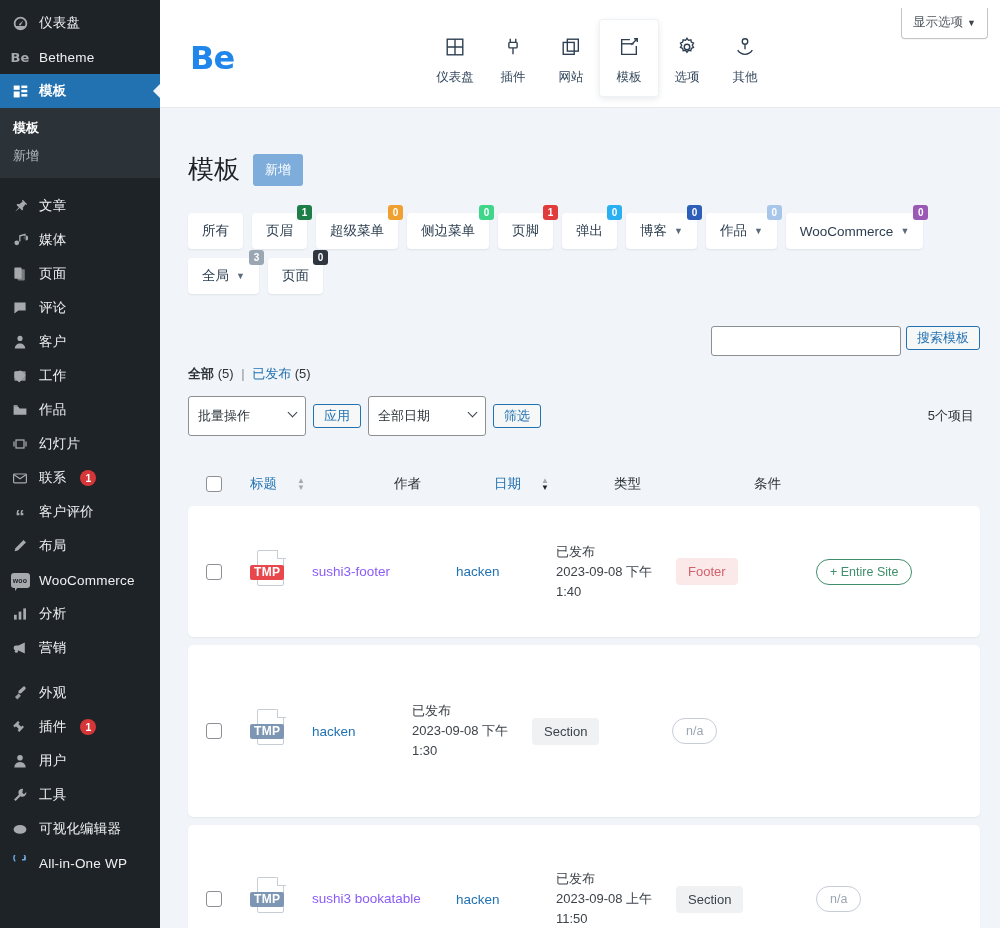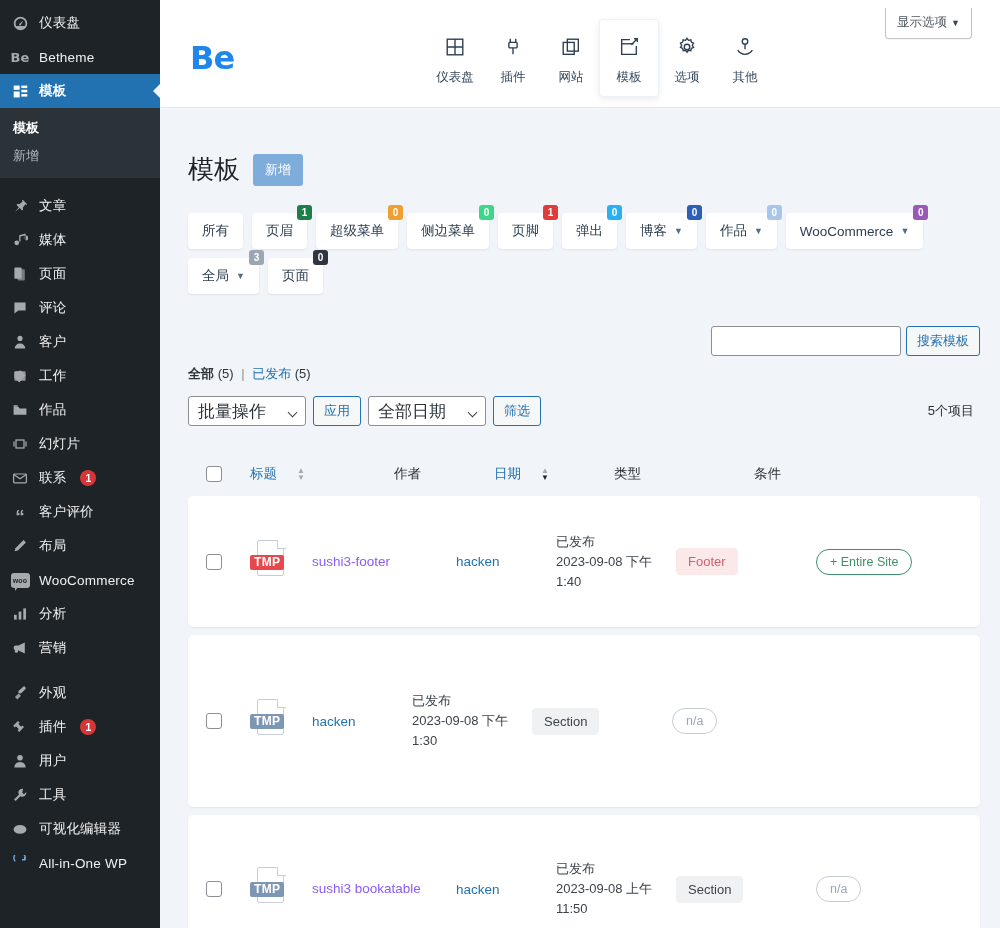--- a/index.html
+++ b/index.html
@@ -77,21 +77,21 @@
   .benav { display: flex; align-items: flex-start; margin-left: 192px; }
   .benav-item {
     width: 58px; padding: 12px 4px 10px; text-align: center;
     cursor: pointer; border-radius: 3px;
   }
   .benav-item.on { background: #fff; box-shadow: 0 0 0 1px #eef2f6, 0 2px 7px rgba(30,50,80,.13); }
   .benav-ico { height: 30px; display:flex; align-items:center; justify-content:center; color:#2c3e50; }
   .benav-lbl { font-size: 12.5px; color: #33475b; margin-top: 7px; }
 
   .screenopt {
-    position: absolute; top: 0; right: 28px;
+    position: absolute; top: 0; right: 12px;
     background: #fff; border: 1px solid #c3c4c7; border-top: none;
     border-radius: 0 0 4px 4px; padding: 6px 11px 7px;
     font-size: 12.5px; color: #50575e; cursor: pointer;
     box-shadow: 0 1px 1px rgba(0,0,0,.04);
   }
   .screenopt .caret { font-size: 9px; margin-left: 4px; color:#3c434a; }
 
   
   .content { padding: 44px 20px 0 28px; }
 
@@ -125,29 +125,29 @@
   .subsubsub .cnt { color: #2c3338; }
 
   .searchbox { display: flex; gap: 5px; margin-top: 2px; }
   .searchbox input {
     width: 190px; height: 30px; border: 1px solid #8c8f94; border-radius: 3px;
     padding: 0 8px; font-size: 13px; background: #fff; outline: none;
     font-family: "Liberation Sans", sans-serif;
   }
   .btn-sec {
     border: 1px solid #2271b1; color: #2271b1; background: #f6f7f7;
-    border-radius: 3px; height: 30px; padding: 0 10px; font-size: 13px;
+    border-radius: 3px; height: 24px; padding: 0 10px; font-size: 13px;
     cursor: pointer; font-family: "Liberation Sans", sans-serif;
   }
 
   .tablenav { display: flex; align-items: center; gap: 7px; margin-bottom: 26px; }
   .sel {
     position: relative; border: 1px solid #8c8f94; border-radius: 3px;
-    background: #fff; height: 30px; min-width: 118px; display: flex;
-    align-items: center; padding: 0 26px 0 9px; font-size: 17px; color: #2c3338;
+    background: #fff; height: 40px; min-width: 118px; display: flex;
+    align-items: center; padding: 0 26px 0 9px; font-size: 13px; color: #2c3338;
     cursor: pointer;
   }
   .sel::after {
     content: ""; position: absolute; right: 9px; top: 12px;
     width: 6px; height: 6px; border-right: 1.6px solid #3c434a;
     border-bottom: 1.6px solid #3c434a; transform: rotate(45deg);
   }
   .itemcount { margin-left: auto; font-size: 13px; color: #2c3338; padding-right: 6px; }
 
   

